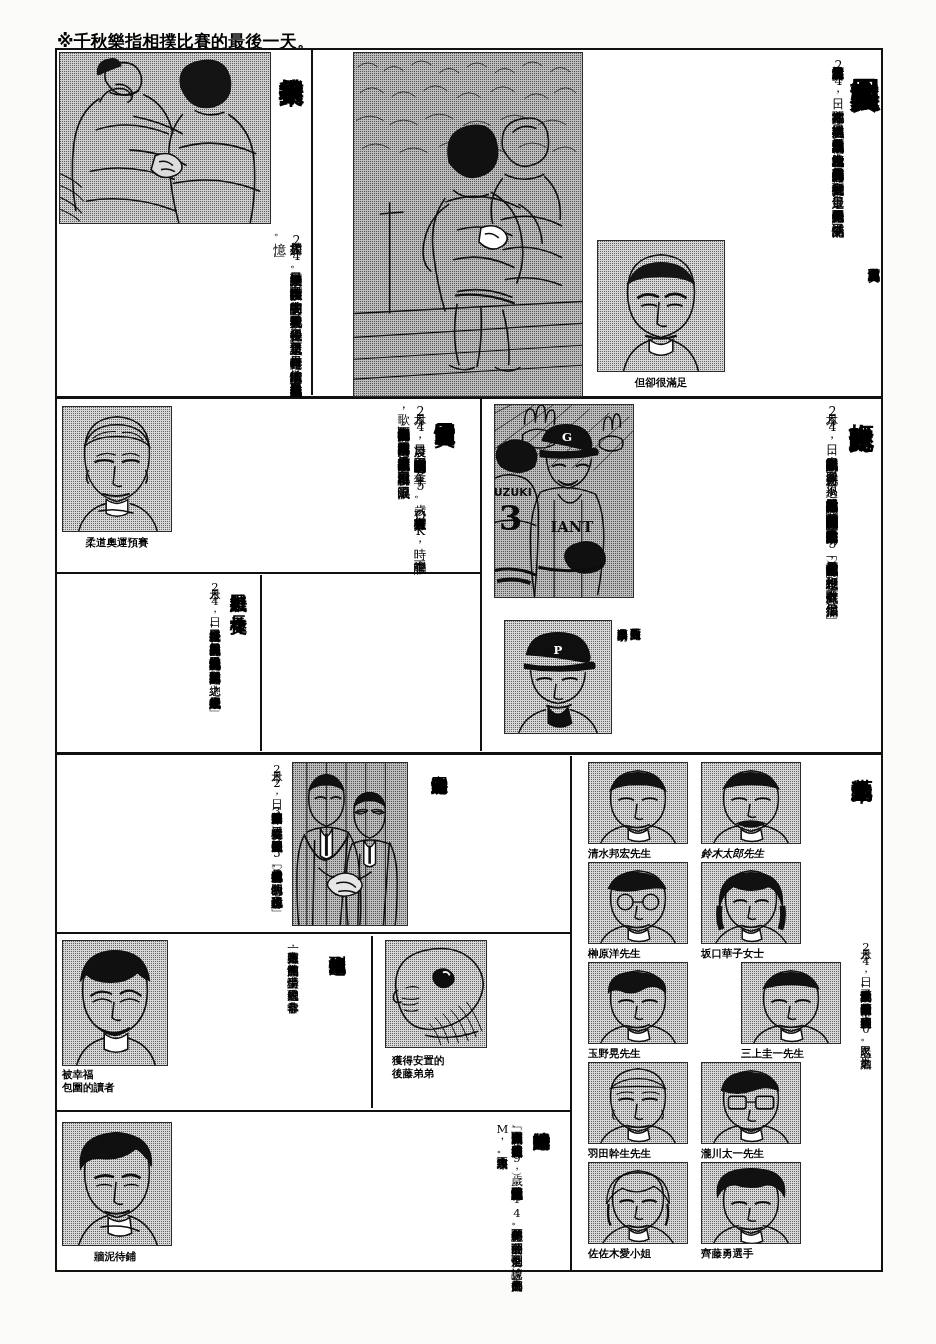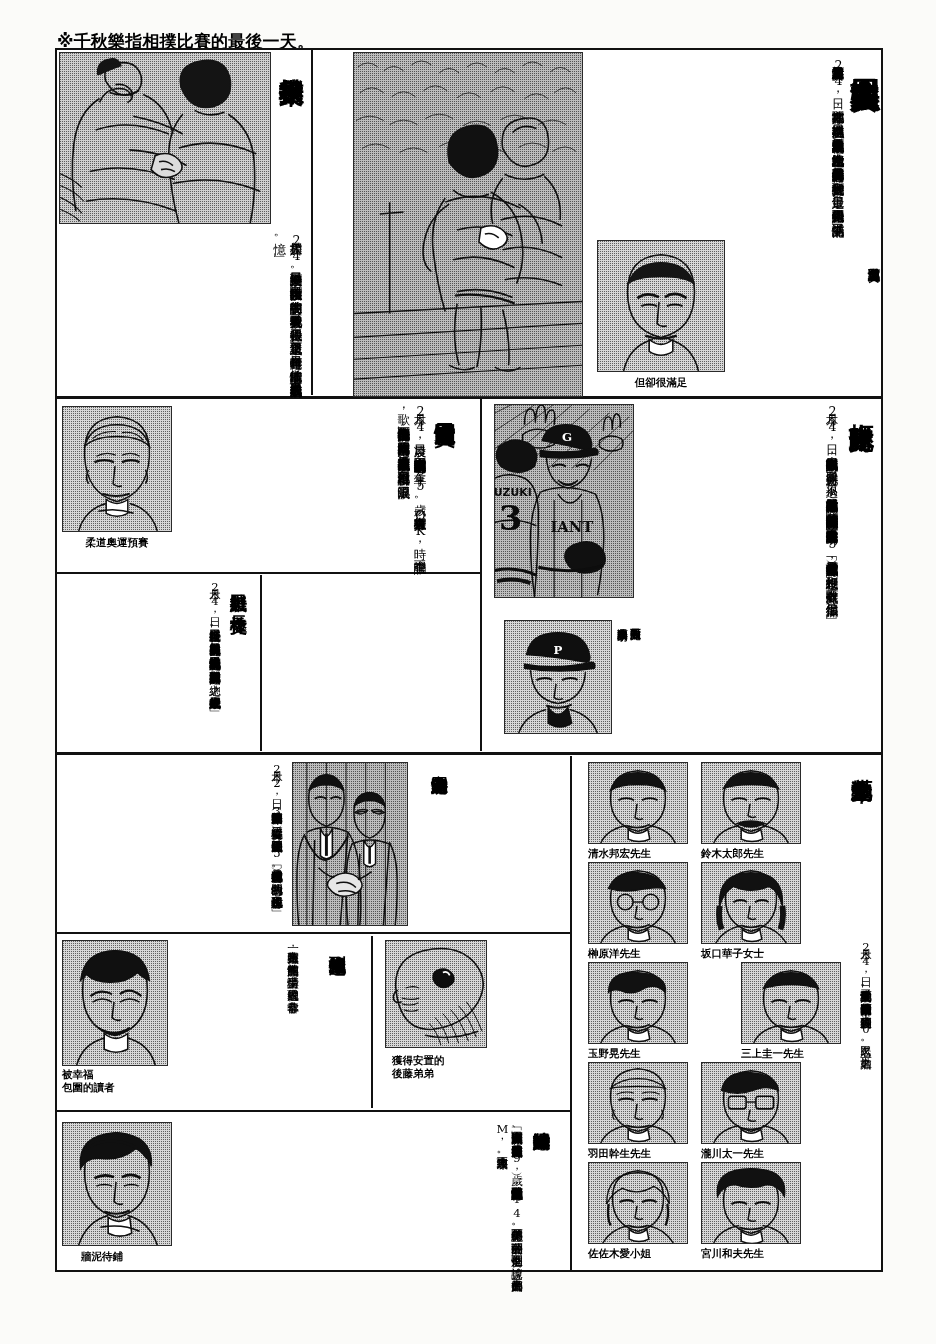--- a/index.html
+++ b/index.html
@@ -397,21 +397,21 @@
         <path d="M32 56 q10 -5 20 -1 M60 55 q10 -5 19 1" stroke-width="2.6"></path>
         <path d="M34 64 q8 -3 16 0 M62 64 q8 -3 15 0" stroke-width="1.6"></path>
         <path d="M54 60 L52 80 q4 4 9 2"></path>
         <path d="M42 90 q14 5 26 -1" stroke-width="2.2"></path>
         <path d="M16 124 q8 -24 30 -30 M96 124 q-8 -24 -30 -30"></path>
         <path d="M46 96 q11 8 22 0 L70 112 q-12 6 -24 0z" fill="#fff"></path>
         <path d="M38 106 q22 -4 40 4"></path>
       </g>
     </svg>
   </div>
-  <div class="cap c" style="position:absolute;left:43px;top:1250px;width:118px;">牆泥待鋪</div>
+  <div class="cap c" style="position:absolute;left:56px;top:1250px;width:118px;">牆泥待鋪</div>
 
   <div class="body v s" style="position:absolute;left:186px;top:1122px;height:150px;width:338px;">以電影「深閨奇航」而廣為人知、深受歡迎的美國演員牆泥待鋪（49歲），與歌手兼演員沙怕哈地的法國籍女友煩泥關係畫下了終止符，14年的關係盡下了終止符。關於分手的理由，則是「個性不合」。據說，由於兩個人都是M，才導致兩人決裂。</div>
 
   <div class="hl hl-med v" style="position:absolute;right:63px;top:762px;height:155px;width:24px;">獲頒文化勳章</div>
 
   <div class="body v s" style="position:absolute;right:63px;top:940px;height:296px;width:78px;">本月24日，發表了獲頒文化勳章的人選。獲頒獎章的是在全國人民猜拳大會中，一直獲勝到最後的10名民眾。姓名如下。</div>
 
   <div style="position:absolute;left:588px;top:762px;width:230px;">
 
     <div style="position:absolute;left:0;top:0;width:116px;">
@@ -424,21 +424,21 @@
           <path d="M49 42 L47 56 q4 3 8 1"></path>
               <path d="M38 64 q12 5 24 -1" stroke-width="1.8"></path>
           <path d="M12 82 q6 -14 26 -18 M88 82 q-6 -14 -26 -18"></path>
           <path d="M40 68 q10 8 20 0 L62 78 q-11 5 -22 0z" fill="#fff"></path>
         </g>
           </svg>
       </div>
       <div class="cap" style="margin-top:3px;">清水邦宏先生</div>
     </div>
 
-    <div style="position:absolute;left:113px;top:0;width:92px;">
+    <div style="position:absolute;left:113px;top:0;width:92px;font-style:italic;">
       <div class="art light" style="position:relative;width:100px;height:82px;">
         <svg viewBox="0 0 100 82" preserveAspectRatio="none">
             <g fill="none" stroke="#0f0f0f" stroke-width="1.5">
           <path d="M22 36 q0 -26 28 -28 q28 2 28 28 q0 28 -28 34 q-28 -6 -28 -34z"></path>
           <path d="M22 26 q8 -16 28 -16 q20 0 28 16 q-10 -4 -28 -4 q-18 0 -28 4z" fill="#111" stroke="#111"></path>
           <path d="M30 38 q8 -4 16 0 M54 38 q8 -4 16 0" stroke-width="2"></path>
           <path d="M49 42 L47 54 q4 3 8 1"></path>
           <path d="M36 62 q14 -5 28 0 q-14 7 -28 0z" fill="#111" stroke="#111"></path>
           <path d="M12 82 q6 -14 26 -18 M88 82 q-6 -14 -26 -18"></path>
           <path d="M40 68 q10 8 20 0 L62 78 q-11 5 -22 0z" fill="#fff"></path>
@@ -582,17 +582,17 @@
           <path d="M22 38 q0 -26 28 -28 q28 2 28 28 q0 28 -28 34 q-28 -6 -28 -34z"></path>
           <path d="M16 34 q-4 -28 34 -28 q38 0 34 28 q-6 -12 -18 -12 q-16 6 -32 0 q-12 0 -18 12z" fill="#111" stroke="#111"></path>
           <path d="M30 42 q8 -4 16 0 M54 42 q8 -4 16 0" stroke-width="2.2"></path>
           <path d="M49 46 L47 58 q4 3 8 1"></path>
               <path d="M38 66 q12 4 24 0" stroke-width="1.8"></path>
           <path d="M12 82 q6 -14 26 -18 M88 82 q-6 -14 -26 -18"></path>
           <path d="M40 70 q10 8 20 0 L62 80 q-11 5 -22 0z" fill="#fff"></path>
         </g>
           </svg>
       </div>
-      <div class="cap" style="margin-top:3px;">宮川和夫先生</div>
+      <div class="cap" style="margin-top:3px;">齊藤勇選手</div>
     </div>
   </div>
 
 </div>
 
 </body></html>

